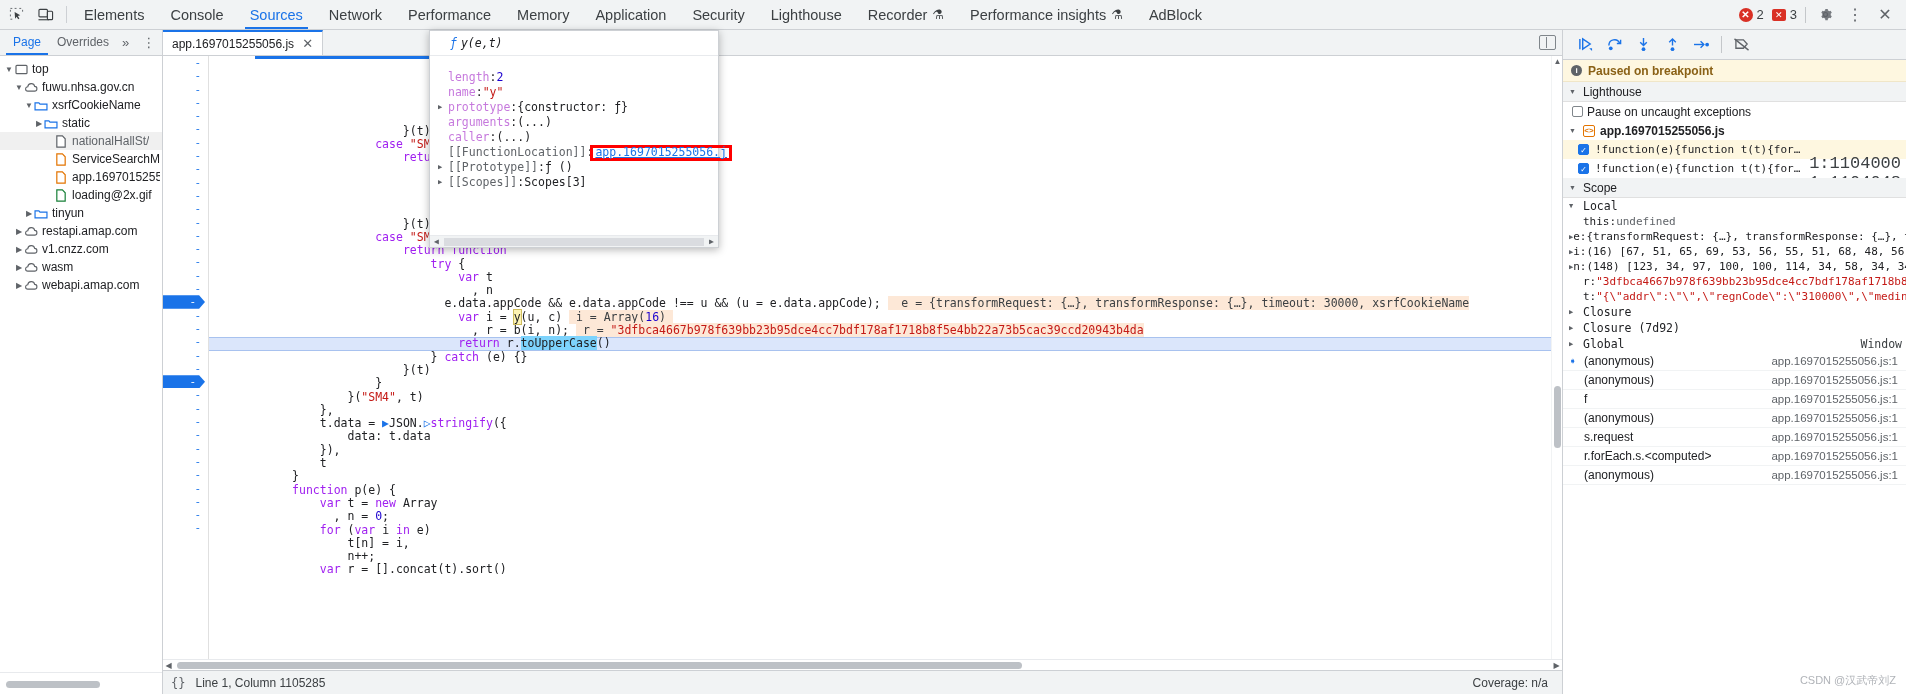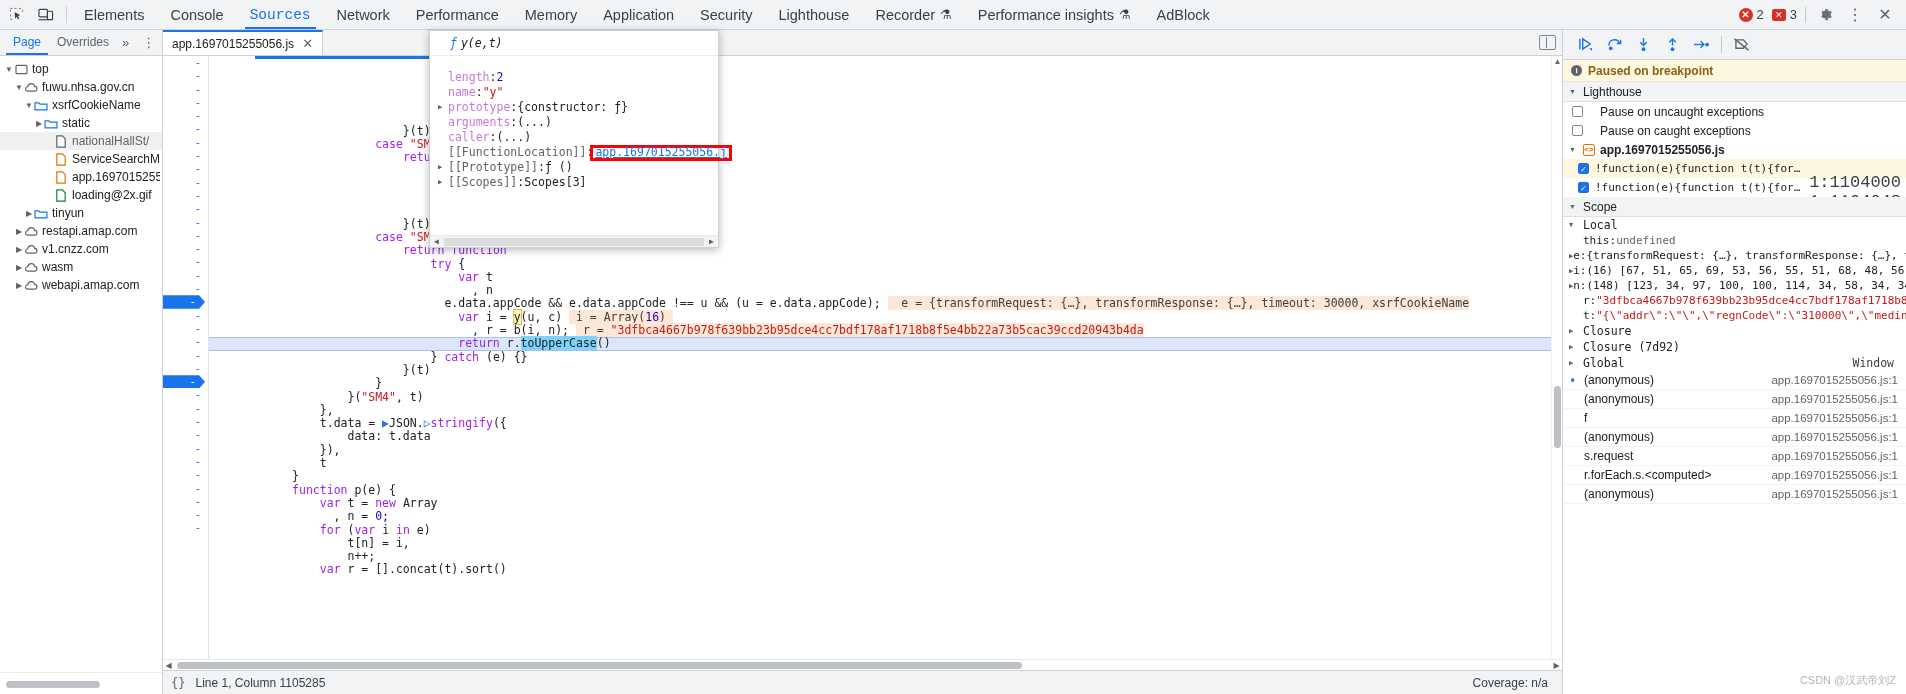--- a/index.html
+++ b/index.html
@@ -19,21 +19,21 @@
   }
   .tb-icons{ display:flex; align-items:center; padding:0 6px; gap:10px; }
   .tb-icon{ width:20px; height:20px; display:flex; align-items:center; justify-content:center; cursor:pointer;}
   .tb-sep{ width:1px; background:#cdd0d4; margin:6px 4px; }
   .tabs{ display:flex; align-items:stretch; }
   .tab{
     display:flex; align-items:center; gap:5px;
     padding:0 13px; font-size:14.5px; color:#3c4043;
     cursor:pointer; position:relative; white-space:nowrap;
   }
-  .tab.active{ color:#1a73e8;font-family:Liberation Mono, monospace; }
+  .tab.active{ color:#1a73e8; }
   .tab.active::after{
     content:""; position:absolute; left:8px; right:8px; bottom:0;
     height:2px; background:#1a73e8;
   }
   .flask{ font-size:13px; line-height:1; }
   .topright{ margin-left:auto; display:flex; align-items:center; gap:8px; padding-right:10px; }
   .errbadge{ display:flex; align-items:center; gap:4px; font-size:13px; color:#3c4043; }
   .circ-err{
     width:14px;height:14px;border-radius:50%;background:#d93025;color:#fff;
     font-size:10px;display:flex;align-items:center;justify-content:center;font-weight:bold;
@@ -156,21 +156,21 @@
   }
   .paused .i{
     width:11px;height:11px;border-radius:50%;background:#5f6368;color:#fff;
     font-size:8px; display:flex;align-items:center;justify-content:center; font-weight:bold;
   }
   .sect-head{
     height:20px; display:flex; align-items:center; gap:5px; padding-left:6px;
     background:#f1f3f4; border-bottom:1px solid #e0e0e0; font-size:12px; color:#202124; cursor:pointer;
   }
   .tri{ font-size:7px; color:#5f6368; width:9px; }
-  .cbrow{ height:19px; display:flex; align-items:center; gap:17px; padding-left:9px; font-size:12px; cursor:pointer;}
+  .cbrow{ height:19px; display:flex; align-items:center; gap:4px; padding-left:9px; font-size:12px; cursor:pointer;}
   .cbox{ width:11px; height:11px; border:1px solid #80868b; border-radius:2px; background:#fff; }
   .cbox.on{ background:#1a73e8; border-color:#1a73e8; position:relative;}
   .cbox.on::after{ content:"✓"; position:absolute; inset:0; color:#fff; font-size:9px; line-height:10px; text-align:center;}
   .bp-file{ height:19px; display:flex; align-items:center; gap:5px; padding-left:6px; font-size:12px; font-weight:bold;}
   .jsicon{ width:12px;height:12px;border:1px solid #e37400; color:#e37400; font-size:8px;
            display:flex;align-items:center;justify-content:center; border-radius:2px; background:#fff;}
   .bp-item{
     height:19px; display:flex; align-items:center; gap:6px; padding-left:15px; padding-right:5px;
     font-family:"DejaVu Sans Mono", monospace; font-size:11px; cursor:pointer;
   }
@@ -181,21 +181,21 @@
     height:15px; display:flex; align-items:center; white-space:nowrap; overflow:hidden;
     font-family:"DejaVu Sans Mono", monospace; font-size:11px; padding-left:6px;
   }
   .scope-row .tri{ font-size:7px; }
   .sname{ color:#c41a16; }
   .sname.plain{ color:#202124; }
   .sval-u{ color:#5f6368; }
   .sval-o{ color:#202124; }
   .sval-s{ color:#c41a16; }
   .scope-block{ height:16px; display:flex; align-items:center; gap:5px; padding-left:6px; font-family:"DejaVu Sans Mono", monospace; font-size:11.5px;}
-  .scope-block .right{ margin-left:auto; padding-right:12px; color:#3c4043;text-align:right;}
+  .scope-block .right{ margin-left:auto; padding-right:4px; color:#3c4043;text-align:right;}
   .cs-row{
     height:19px; display:flex; align-items:center; gap:6px; padding-left:6px; padding-right:8px;
     font-size:12px; border-bottom:1px solid #f1f3f4; cursor:pointer;
   }
   .cs-row .mark{ width:9px; color:#1a73e8; font-size:9px;}
   .cs-row .loc{ margin-left:auto; color:#5f6368; font-size:11.5px;}
   .cs-async{ height:18px; display:flex; align-items:center; padding-left:6px; font-size:12px; font-weight:bold; color:#202124;}
 
   .watermark{
     position:absolute; right:10px; bottom:6px; font-size:11px; color:#b0b3b8; z-index:60;
@@ -611,24 +611,20 @@
 
       <div class="sect-head">
         <span class="tri">▼</span>
         <span>Lighthouse</span>
       </div>
 
       <div class="cbrow">
         <span class="cbox"></span>
         <span>Pause on uncaught exceptions</span>
       </div>
-      <div class="cbrow">
-        <span class="cbox"></span>
-        <span>Pause on caught exceptions</span>
-      </div>
 
       <div class="bp-file">
         <span class="tri">▼</span>
         <span class="jsicon">&lt;&gt;</span>
         <span>app.1697015255056.js</span>
       </div>
       <div id="bp-host">
           <div class="bp-item active">
             <span class="cbox on"></span>
             <span class="bp-text">!function(e){function t(t){for(var n,i,o=t[0],a=t[1],s=0,l=[];s&lt;o.…</span>

